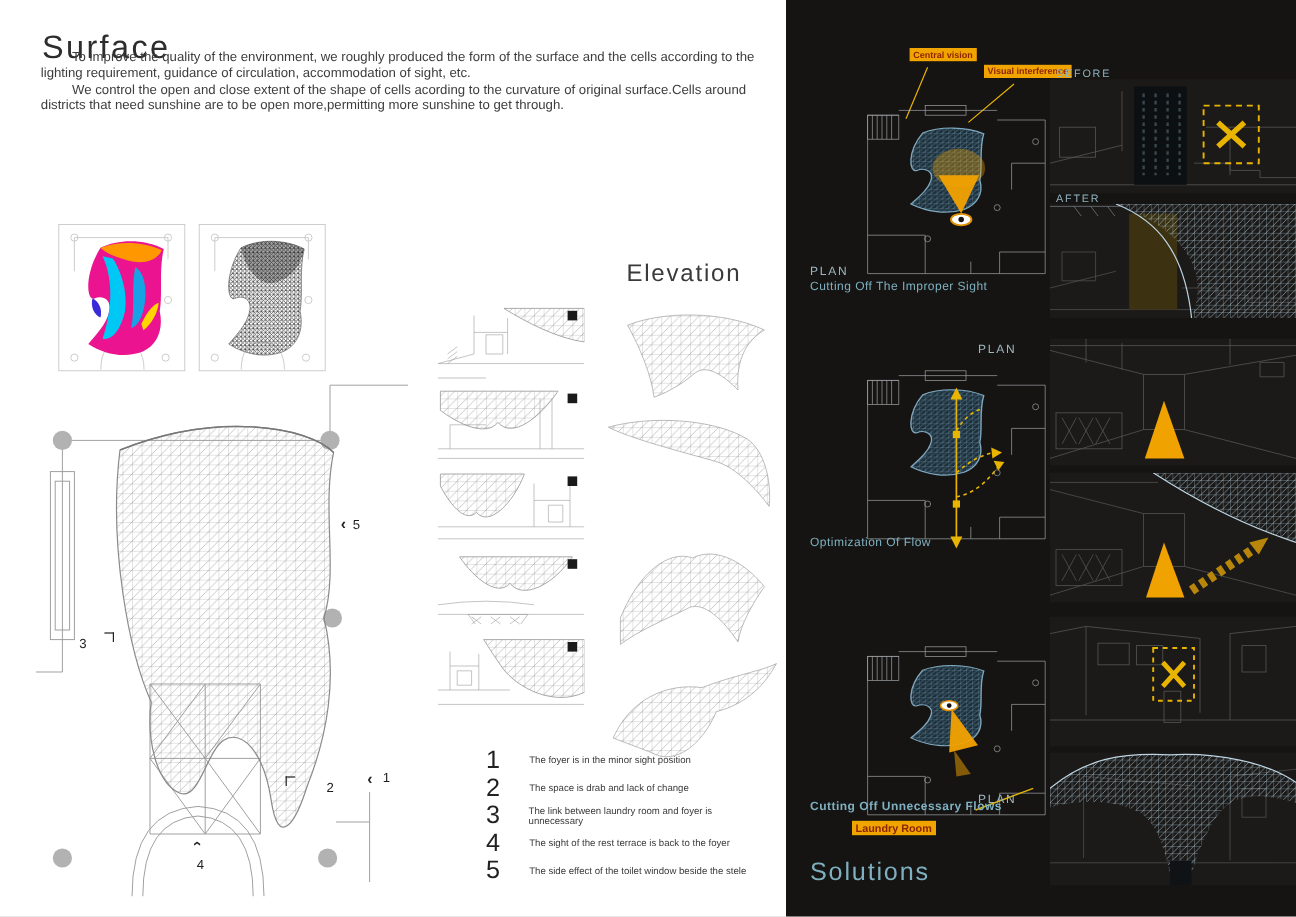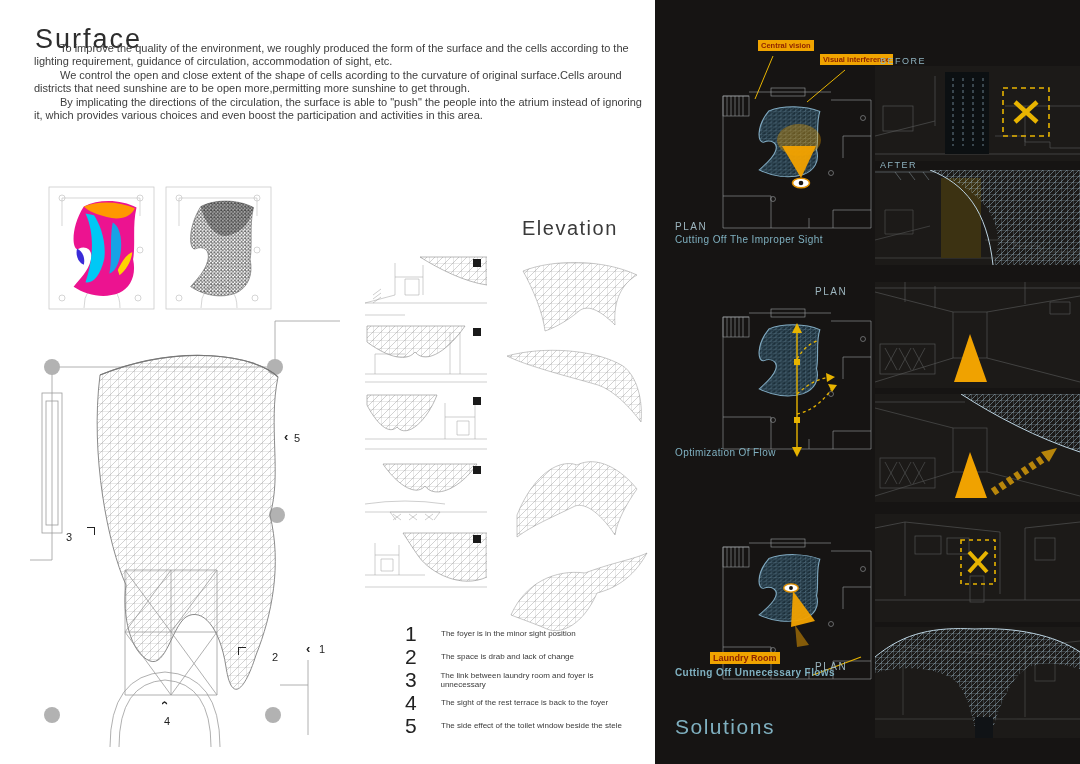--- a/index.html
+++ b/index.html
@@ -83,21 +83,20 @@
 
 <div class="board">
 
   <section class="left-panel">
 
     <h1 class="page-title">Surface</h1>
 
     <div class="intro">
       <p>To improve the quality of the environment, we roughly produced the form of the surface and the cells according to the lighting requirement, guidance of circulation, accommodation of sight, etc.</p>
       <p>We control the open and close extent of the shape of cells acording to the curvature of original surface.Cells around districts that need sunshine are to be open more,permitting more sunshine to get through.</p>
-      <p>By implicating the directions of the circulation, the surface is able to "push" the people into the atrium instead of ignoring it, which provides various choices and even boost the participation and activities in this area.</p>
     </div>
 
     <figure class="analysis an1">
       <svg width="107" height="124" viewBox="0 0 107 124">
         <g stroke="#c4c4c4" stroke-width="0.7" fill="none">
           <rect x="1" y="1" width="105" height="122"></rect>
           <path d="M14,12 H92 M14,12 V40 M92,12 V30"></path>
           <circle cx="14" cy="12" r="3"></circle>
             <circle cx="92" cy="12" r="3"></circle>
           <circle cx="92" cy="64" r="3"></circle>
@@ -317,21 +316,21 @@
         <use href="#planWalls"></use>
         <g transform="translate(33,22) scale(0.82,0.62)">
           <use href="#blobShape" fill="url(#patBlue)" stroke="#7fa8bf" stroke-width="1.4"></use>
         </g>
         <polygon points="80,62 102,92 78,98" fill="#f2a200" opacity="0.95"></polygon>
         <polygon points="82,96 96,116 84,118" fill="#f2a200" opacity="0.5"></polygon>
         <use href="#eyeIcon" transform="translate(78,59) scale(0.85)"></use>
         <path d="M100,146 L148,128" stroke="#e8b400" stroke-width="1.2"></path>
       </svg>
     </figure>
-    <span class="tag lr" style="left:55px;top:652px;">Laundry Room</span>
+    <span class="tag lr" style="left:55px;top:684px;">Laundry Room</span>
     <span class="plan-label" style="left:160px;top:661px;">PLAN</span>
     <h3 class="caption" style="top:667px;margin:0;font-weight:700;">Cutting Off Unnecessary Flows</h3>
 
     <h2 class="solutions-heading">Solutions</h2>
 
     <span class="ba-label" style="left:225px;top:56px;">BEFORE</span>
     <figure class="photo" style="top:66px;height:95px;">
       <svg width="205" height="95" viewBox="0 0 205 95">
         <g stroke="#c2c8cc" stroke-width="0.7" opacity="0.32" fill="none">
           <path d="M0,70 L60,55 M60,10 V60 M0,88 H205 M130,40 H205 M150,40 V80"></path>

